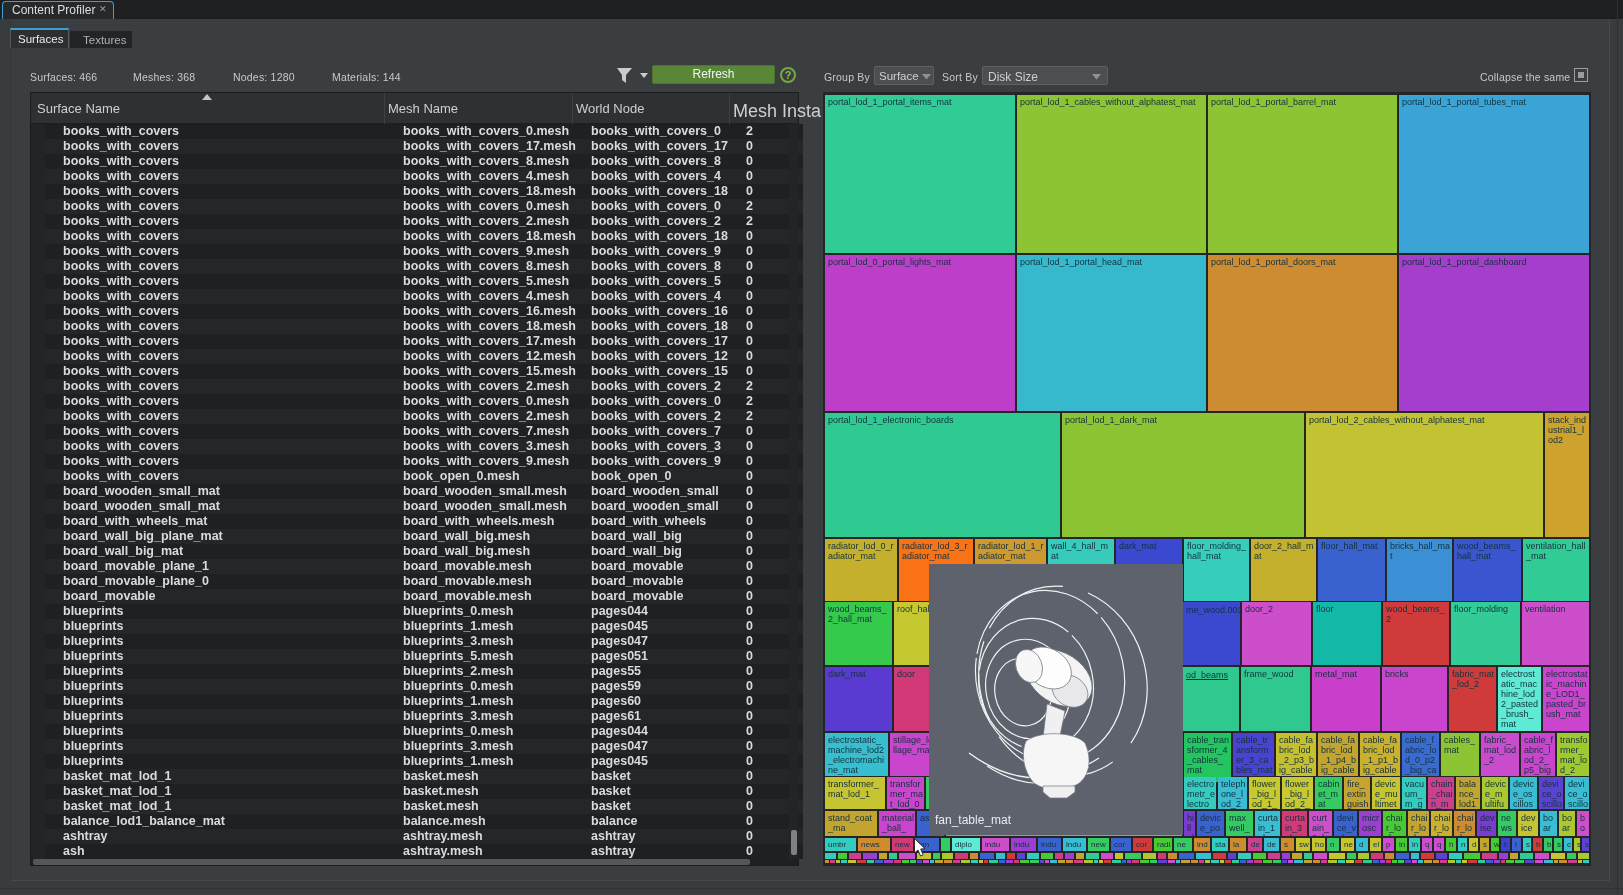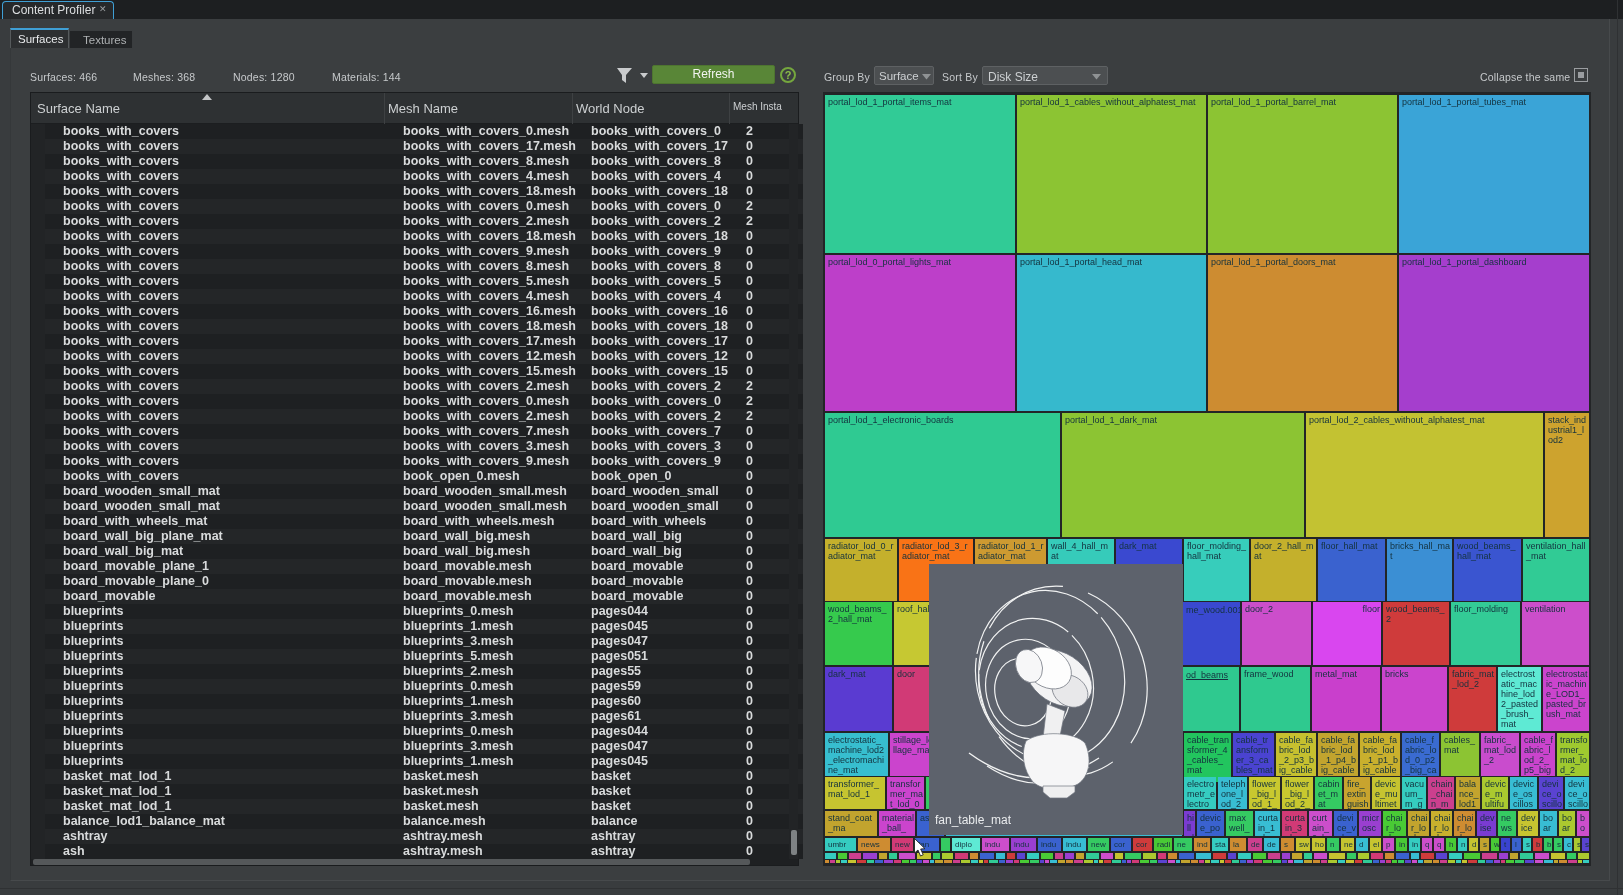--- a/index.html
+++ b/index.html
@@ -44,21 +44,21 @@
     <path d="M0 0 h9 l-4.5 5.5 z" fill="#8f9294"></path>
   </svg>
 <div class="abs lbl" style="left:1480px;top:71px;">Collapse the same</div>
 <div class="abs" style="left:1574px;top:68px;width:14px;height:14px;border:1px solid #9a9da0;background:#3b3e40;"></div>
 <div class="abs" style="left:1578px;top:72px;width:6px;height:6px;background:#9a9da0;"></div>
 <div class="abs" style="left:30px;top:92px;width:769px;height:774px;background:#222426;border:1px solid #1a1c1e;"></div>
 <div class="abs" style="left:31px;top:93px;width:767px;height:31px;background:#2e3133;border-bottom:1px solid #1c1e20;">
 <div class="abs" style="left:6px;top:8px;font-size:13px;color:#cdd0d2;white-space:nowrap;">Surface Name</div>
 <div class="abs" style="left:357px;top:8px;font-size:13px;color:#cdd0d2;white-space:nowrap;">Mesh Name</div>
 <div class="abs" style="left:545px;top:8px;font-size:13px;color:#cdd0d2;white-space:nowrap;">World Node</div>
-<div class="abs" style="left:702px;top:8px;font-size:10px;color:#cdd0d2;white-space:nowrap;">Mesh Insta</div>
+<div class="abs" style="left:702px;top:8px;font-size:18px;color:#cdd0d2;white-space:nowrap;">Mesh Insta</div>
 <div class="abs" style="left:353px;top:0;width:1px;height:31px;background:#3e4143;"></div>
 <div class="abs" style="left:541px;top:0;width:1px;height:31px;background:#3e4143;"></div>
 <div class="abs" style="left:698px;top:0;width:1px;height:31px;background:#3e4143;"></div>
 <svg class="abs" style="left:171px;top:1px;" width="10" height="6" viewBox="0 0 10 6">
       <path d="M5 0 L10 6 L0 6 z" fill="#c3c5c7"></path>
     </svg>
 </div>
 <div class="abs" style="left:45px;top:124px;width:758px;height:856px;overflow:hidden;font-weight:bold;">
 <div class="trow" style="background:#1e2022;">
       <span class="c1">books_with_covers</span>
@@ -382,21 +382,21 @@
 <div class="cell" style="left:1318px;top:539px;width:67px;height:62px;background:#3a62cf;font-size:9px;line-height:10px;">floor_hall_mat</div>
 <div class="cell" style="left:1387px;top:539px;width:65px;height:62px;background:#3b8fd4;font-size:9px;line-height:10px;">bricks_hall_mat</div>
 <div class="cell" style="left:1454px;top:539px;width:67px;height:62px;background:#3a55d0;font-size:9px;line-height:10px;">wood_beams_hall_mat</div>
 <div class="cell" style="left:1523px;top:539px;width:66px;height:62px;background:#31cb95;font-size:9px;line-height:10px;">ventilation_hall_mat</div>
 <div class="cell" style="left:825px;top:602px;width:67px;height:63px;background:#36ca4d;font-size:9px;line-height:10px;">wood_beams_2_hall_mat</div>
 <div class="cell" style="left:894px;top:602px;width:64px;height:63px;background:#c6c832;font-size:9px;line-height:10px;">roof_hall_mat</div>
 <div class="cell" style="left:960px;top:602px;width:80px;height:63px;background:#cc4ecb;font-size:9px;line-height:10px;"></div>
 <div class="cell" style="left:1042px;top:602px;width:78px;height:63px;background:#c6c430;font-size:9px;line-height:10px;"></div>
 <div class="cell" style="left:1122px;top:602px;width:118px;height:63px;background:#3a49d0;font-size:9px;line-height:10px;"></div>
 <div class="cell" style="left:1242px;top:602px;width:69px;height:63px;background:#cc4ecb;font-size:9px;line-height:10px;">door_2</div>
-<div class="cell" style="left:1313px;top:602px;width:68px;height:63px;background:#d946ef;font-size:9px;line-height:10px;text-align:right;">floor</div>
+<div class="cell" style="left:1313px;top:602px;width:68px;height:63px;background:#14b8a6;font-size:9px;line-height:10px;">floor</div>
 <div class="cell" style="left:1383px;top:602px;width:66px;height:63px;background:#cf3b3b;font-size:9px;line-height:10px;">wood_beams_2</div>
 <div class="cell" style="left:1451px;top:602px;width:69px;height:63px;background:#33cb96;font-size:9px;line-height:10px;">floor_molding</div>
 <div class="cell" style="left:1522px;top:602px;width:67px;height:63px;background:#cc4ecb;font-size:9px;line-height:10px;">ventilation</div>
 <div class="cell" style="left:825px;top:667px;width:67px;height:64px;background:#5a3bd1;font-size:9px;line-height:10px;">dark_mat</div>
 <div class="cell" style="left:894px;top:667px;width:64px;height:64px;background:#d13a76;font-size:9px;line-height:10px;">door</div>
 <div class="cell" style="left:960px;top:667px;width:180px;height:64px;background:#cb44cd;font-size:9px;line-height:10px;"></div>
 <div class="cell" style="left:1142px;top:667px;width:97px;height:64px;background:#2fc98f;font-size:9px;line-height:10px;"></div>
 <div class="cell" style="left:1241px;top:667px;width:69px;height:64px;background:#2fc98f;font-size:9px;line-height:10px;">frame_wood</div>
 <div class="cell" style="left:1312px;top:667px;width:68px;height:64px;background:#c93fcc;font-size:9px;line-height:10px;">metal_mat</div>
 <div class="cell" style="left:1382px;top:667px;width:65px;height:64px;background:#cb44cd;font-size:9px;line-height:10px;">bricks</div>

